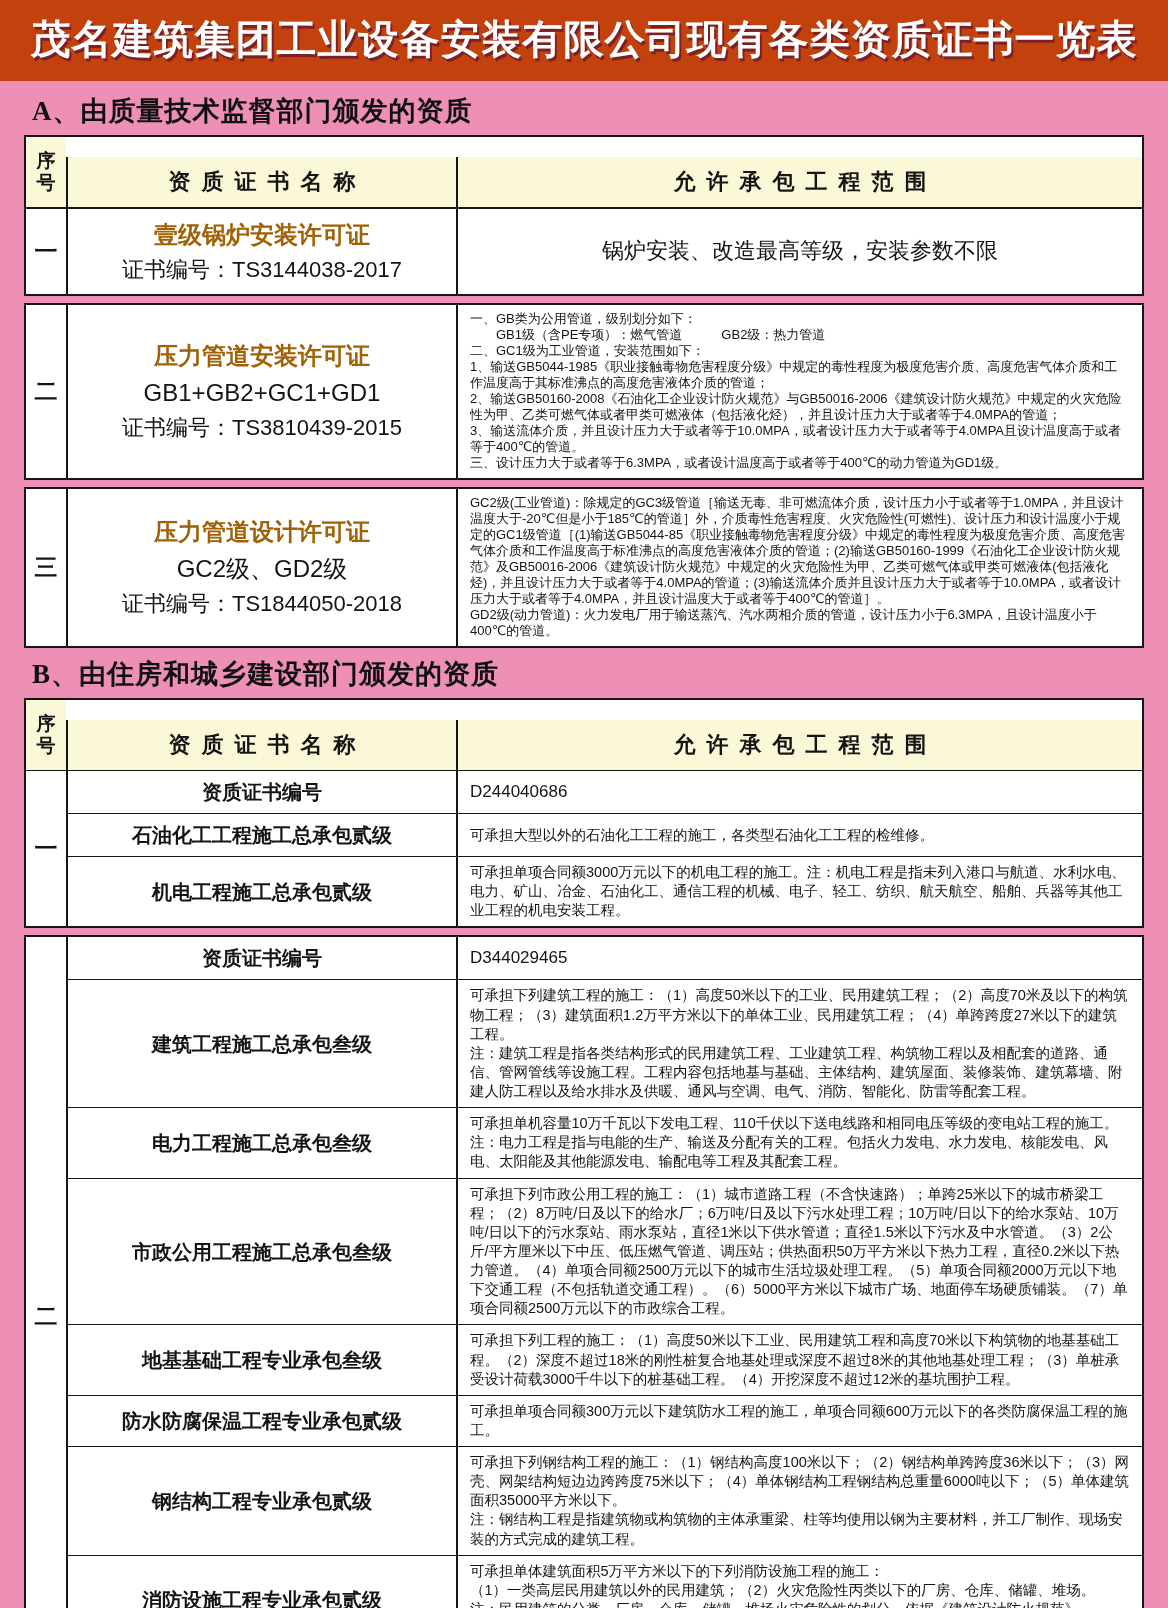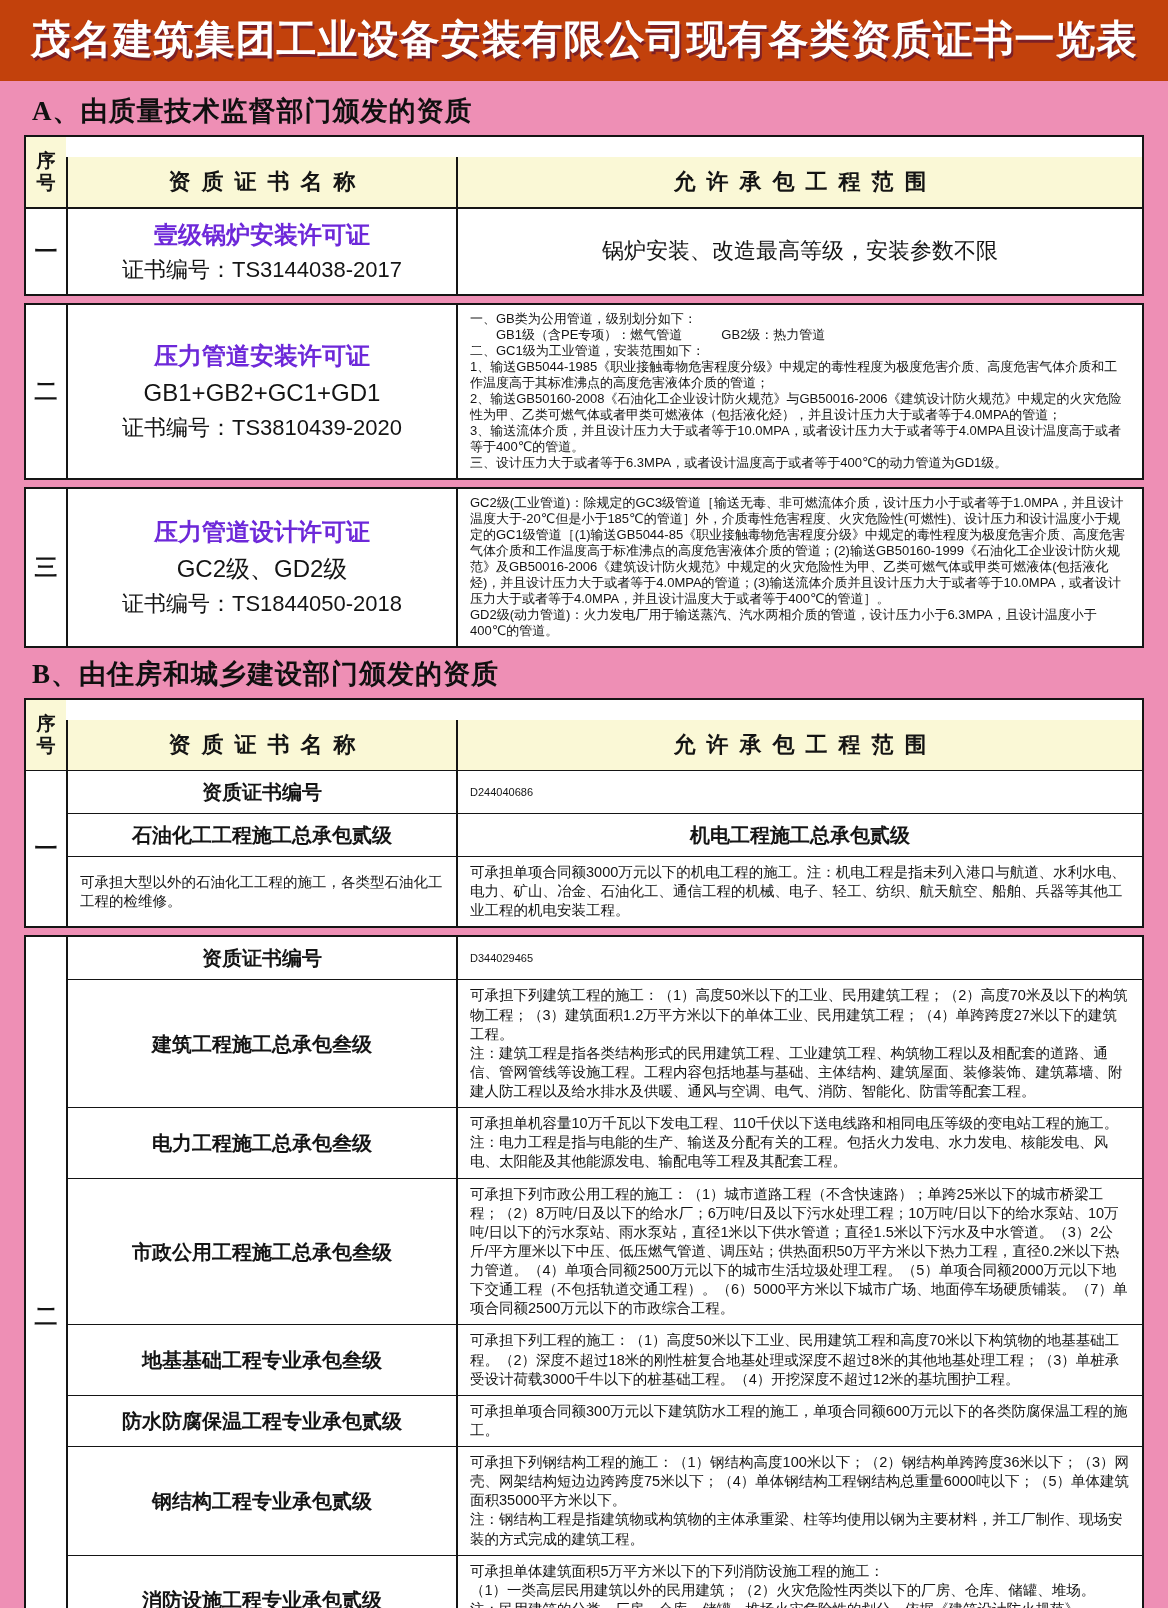--- a/index.html
+++ b/index.html
@@ -51,22 +51,22 @@
     display:flex;flex-direction:column;align-items:center;justify-content:center;
     text-align:center;padding:8px 10px;
   }
   .scope-cell{
     display:flex;flex-direction:column;justify-content:center;
     padding:6px 12px;font-size:14.5px;line-height:1.32;
     white-space:pre-wrap;text-align:left;
   }
   .scope-center{align-items:center;text-align:center;font-size:22px;line-height:1.4;}
   .scope-small{font-size:13px;line-height:1.24;}
-  .scope-plain{font-size:11px;}
-  .red-title{color:#6d28d9;font-weight:bold;font-size:24px;line-height:1.5;}
+  .scope-plain{font-size:17px;}
+  .red-title{color:#a16207;font-weight:bold;font-size:24px;line-height:1.5;}
   .name-mid{font-size:24px;line-height:1.55;}
   .name-sub{font-size:22px;line-height:1.5;}
   .bname{font-weight:bold;font-size:20px;line-height:1.3;}
   .bt{border-top:1.5px solid #151515;}
 </style>
 </head>
 <body>
 
 <header class="banner">
   <h1>茂名建筑集团工业设备安装有限公司现有各类资质证书一览表</h1>
@@ -90,21 +90,21 @@
         <div class="name-sub">证书编号：TS3144038-2017</div>
       </div>
       <div class="cell scope-cell scope-center">锅炉安装、改造最高等级，安装参数不限</div>
     </div>
 
     <div class="block gap">
       <div class="cell no-cell">二</div>
       <div class="cell name-cell">
         <div class="red-title">压力管道安装许可证</div>
         <div class="name-mid">GB1+GB2+GC1+GD1</div>
-        <div class="name-sub">证书编号：TS3810439-2020</div>
+        <div class="name-sub">证书编号：TS3810439-2015</div>
       </div>
       <div class="cell scope-cell scope-small">一、GB类为公用管道，级别划分如下：
 　　GB1级（含PE专项）：燃气管道　　　GB2级：热力管道
 二、GC1级为工业管道，安装范围如下：
 1、输送GB5044-1985《职业接触毒物危害程度分级》中规定的毒性程度为极度危害介质、高度危害气体介质和工作温度高于其标准沸点的高度危害液体介质的管道；
 2、输送GB50160-2008《石油化工企业设计防火规范》与GB50016-2006《建筑设计防火规范》中规定的火灾危险性为甲、乙类可燃气体或者甲类可燃液体（包括液化烃），并且设计压力大于或者等于4.0MPA的管道；
 3、输送流体介质，并且设计压力大于或者等于10.0MPA，或者设计压力大于或者等于4.0MPA且设计温度高于或者等于400℃的管道。
 三、设计压力大于或者等于6.3MPA，或者设计温度高于或者等于400℃的动力管道为GD1级。</div>
     </div>
 
@@ -127,22 +127,22 @@
       <div class="cell no-cell">序号</div>
       <div class="cell name-cell">资质证书名称</div>
       <div class="cell scope-cell">允许承包工程范围</div>
     </div>
 
     <div class="block attach">
       <div class="cell no-cell" style="grid-row:1 / span 3">一</div>
       <div class="cell name-cell bname">资质证书编号</div>
       <div class="cell scope-cell scope-plain">D244040686</div>
       <div class="cell name-cell bname bt">石油化工工程施工总承包贰级</div>
+      <div class="cell scope-cell bt">可承担大型以外的石油化工工程的施工，各类型石油化工工程的检维修。</div>
       <div class="cell name-cell bname bt">机电工程施工总承包贰级</div>
-      <div class="cell scope-cell bt">可承担大型以外的石油化工工程的施工，各类型石油化工工程的检维修。</div>
       <div class="cell scope-cell bt">可承担单项合同额3000万元以下的机电工程的施工。注：机电工程是指未列入港口与航道、水利水电、电力、矿山、冶金、石油化工、通信工程的机械、电子、轻工、纺织、航天航空、船舶、兵器等其他工业工程的机电安装工程。</div>
     </div>
 
     <div class="block gap">
       <div class="cell no-cell" style="grid-row:1 / span 9">二</div>
       <div class="cell name-cell bname">资质证书编号</div>
       <div class="cell scope-cell scope-plain">D344029465</div>
       <div class="cell name-cell bname bt">建筑工程施工总承包叁级</div>
       <div class="cell scope-cell bt">可承担下列建筑工程的施工：（1）高度50米以下的工业、民用建筑工程；（2）高度70米及以下的构筑物工程；（3）建筑面积1.2万平方米以下的单体工业、民用建筑工程；（4）单跨跨度27米以下的建筑工程。
 注：建筑工程是指各类结构形式的民用建筑工程、工业建筑工程、构筑物工程以及相配套的道路、通信、管网管线等设施工程。工程内容包括地基与基础、主体结构、建筑屋面、装修装饰、建筑幕墙、附建人防工程以及给水排水及供暖、通风与空调、电气、消防、智能化、防雷等配套工程。</div>

